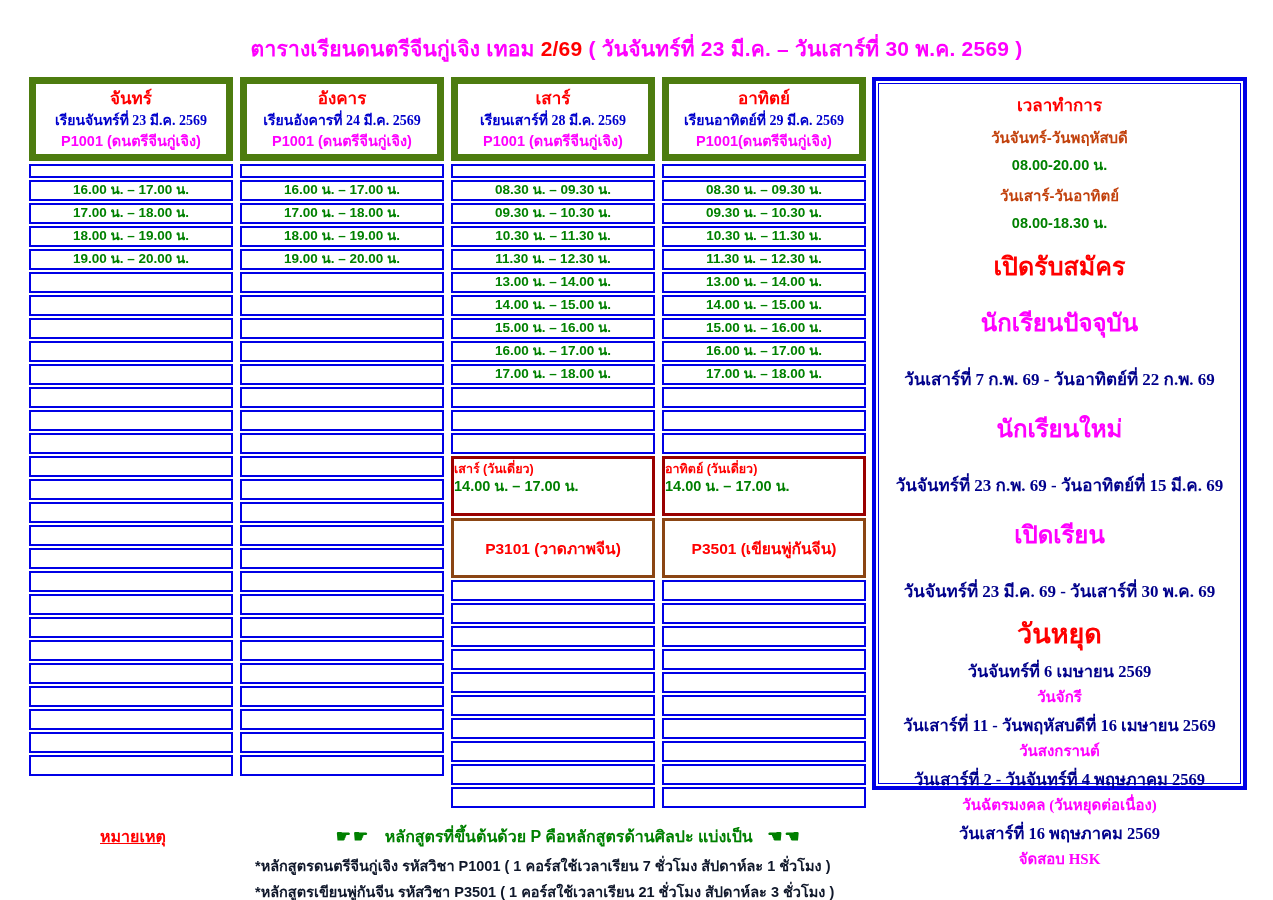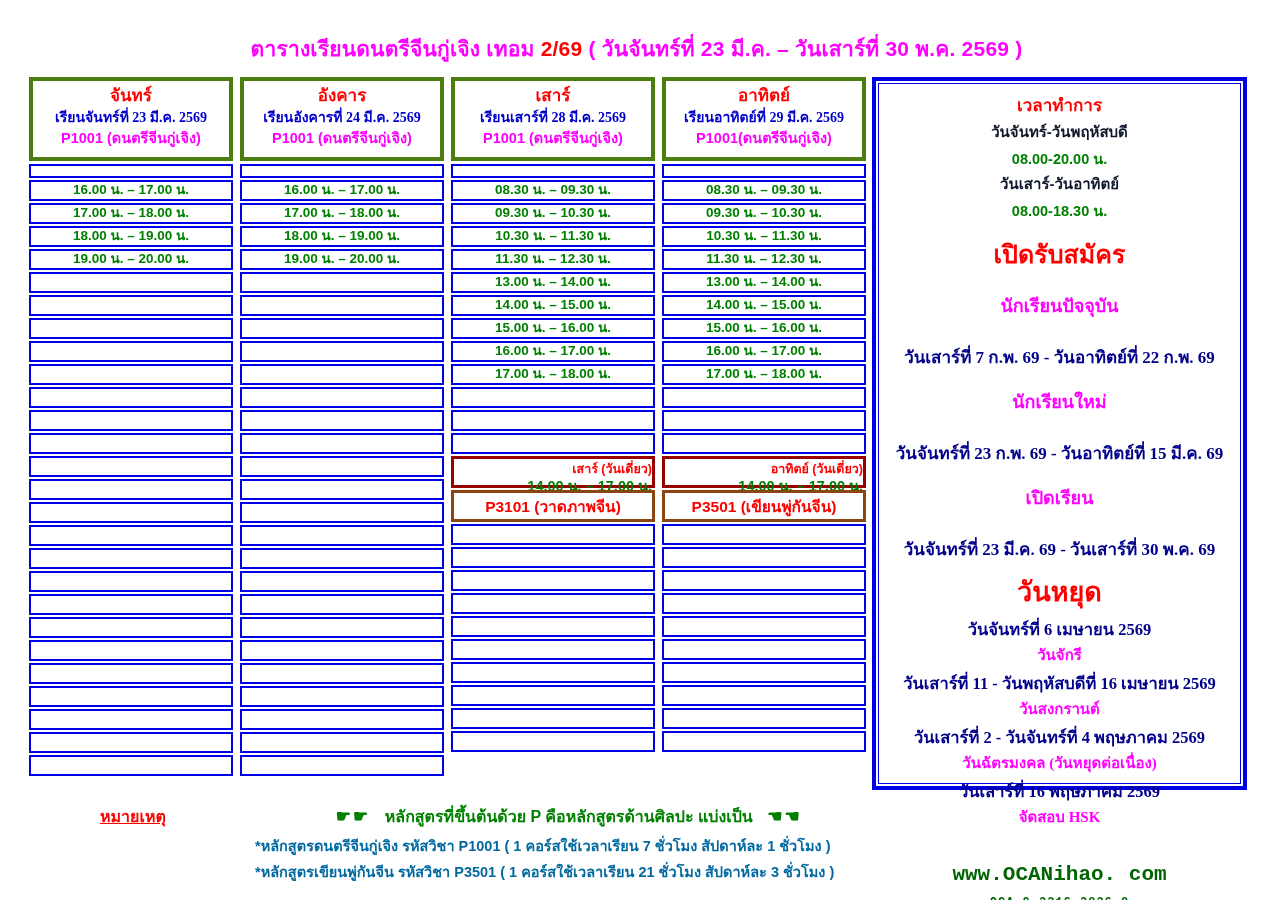--- a/index.html
+++ b/index.html
@@ -2,54 +2,54 @@
 <html><head>
 <meta charset="utf-8">
 <style>
   html,body{margin:0;padding:0;}
   body{width:1273px;height:900px;background:#ffffff;font-family:"Liberation Sans",sans-serif;overflow:hidden;}
   .title{ text-align:center;padding-top:32px;font-size:21px;font-weight:bold;color:#ff00ff;letter-spacing:.2px;}
   .title .term{color:#ff0000;}
   .layout{display:flex;margin-left:29px;margin-top:12px;align-items:stretch;}
   .cols{display:flex;gap:7px;}
   .col{width:204px;display:flex;flex-direction:column;}
-  .head{border:4px solid #4d7c0f;box-sizing:border-box;height:84px;text-align:center;margin-bottom:3px;padding-top:5px;background:#fff;}
+  .head{border:7px solid #4d7c0f;box-sizing:border-box;height:84px;text-align:center;margin-bottom:3px;padding-top:5px;background:#fff;}
   .head .day{color:#ff0000;font-weight:bold;font-size:17px;line-height:20px;}
   .head .date{color:#0000cc;font-weight:bold;font-size:14px;font-family:"Liberation Serif",serif;margin-top:3px;line-height:18px;}
   .head .course{color:#ff00ff;font-weight:bold;font-size:14.5px;margin-top:2px;line-height:18px;}
   .cell{border:2px solid #0000e6;box-sizing:border-box;height:21px;margin-bottom:2px;text-align:center;
         font-size:13.5px;font-weight:bold;color:#008000;line-height:16px;background:#fff;}
   .cell.spacer{height:14px;}
-  .special{box-sizing:border-box;height:32px;margin-bottom:2px;text-align:right;background:#fff;}
+  .special{box-sizing:border-box;height:60px;margin-bottom:2px;text-align:left;background:#fff;}
   .sred{border:3px solid #990000;padding-top:2px;}
   .sred .sr-title{color:#ff0000;font-weight:bold;font-size:12.5px;line-height:16px;}
   .sred .sr-time{color:#008000;font-weight:bold;font-size:14.5px;line-height:18px;}
   .sbrown{border:3px solid #8b4513;display:flex;align-items:center;justify-content:center;
           color:#ff0000;font-weight:bold;font-size:15.5px;}
   .right-panel{width:375px;margin-left:6px;border:4px solid #0000e6;
                box-shadow:inset 0 0 0 2px #ffffff,inset 0 0 0 3px #0000e6;
                box-sizing:border-box;height:713px;text-align:center;background:#fff;}
   .p-head-red{color:#ff0000;font-weight:bold;font-size:17px;margin-top:10px;}
-  .p-label-blue{color:#0f172a;font-weight:bold;font-size:15px;margin-top:2px;}
+  .p-label-blue{color:#c2410c;font-weight:bold;font-size:15px;margin-top:8px;}
   .p-time-green{color:#008000;font-weight:bold;font-size:14.5px;margin-top:3px;}
   .p-big-red{color:#ff0000;font-weight:bold;font-size:25px;margin-top:12px;}
   .p-big-red-2{color:#ff0000;font-weight:bold;font-size:27px;margin-top:8px;}
-  .p-sub-magenta{color:#ff00ff;font-weight:bold;font-size:18px;margin-top:17px;}
+  .p-sub-magenta{color:#ff00ff;font-weight:bold;font-size:24px;margin-top:17px;}
   .p-date-blue{color:#00008b;font-weight:bold;font-size:17px;font-family:"Liberation Serif",serif;margin-top:23px;}
   .p-date-blue-tight{color:#00008b;font-weight:bold;font-size:16.5px;font-family:"Liberation Serif",serif;margin-top:3px;}
   .p-holiday-magenta{color:#ff00ff;font-weight:bold;font-size:15px;font-family:"Liberation Serif",serif;margin-top:1px;}
   .p-website{color:#006400;font-weight:bold;font-size:21px;font-family:"Liberation Mono",monospace;margin-top:34px;}
   .p-phone{color:#006400;font-weight:bold;font-size:12px;font-family:Liberation Mono, monospace;letter-spacing:1px;margin-top:10px;}
   .notes{margin-top:14px;}
   .notes-row1{display:flex;align-items:flex-end;}
   .note-label{margin-left:100px;color:#ff0000;font-weight:bold;font-size:16px;text-decoration:underline;}
   .note-green{margin-left:160px;color:#008000;font-weight:bold;font-size:16px;}
   .note-green .hand{font-size:17px;margin:0 10px;letter-spacing:2px;}
   .note-red-lines{margin-left:255px;margin-top:4px;}
-  .note-red-lines div{color:#0369a1;font-weight:bold;font-size:14.5px;line-height:26px;}
+  .note-red-lines div{color:#0f172a;font-weight:bold;font-size:14.5px;line-height:26px;}
 </style>
 </head>
 <body>
 
 <div class="title">
   <span>ตารางเรียนดนตรีจีนกู่เจิง เทอม</span>
   <span class="term">2/69</span>
   <span>( วันจันทร์ที่ 23 มี.ค. – วันเสาร์ที่ 30 พ.ค. 2569 )</span>
 </div>
 

